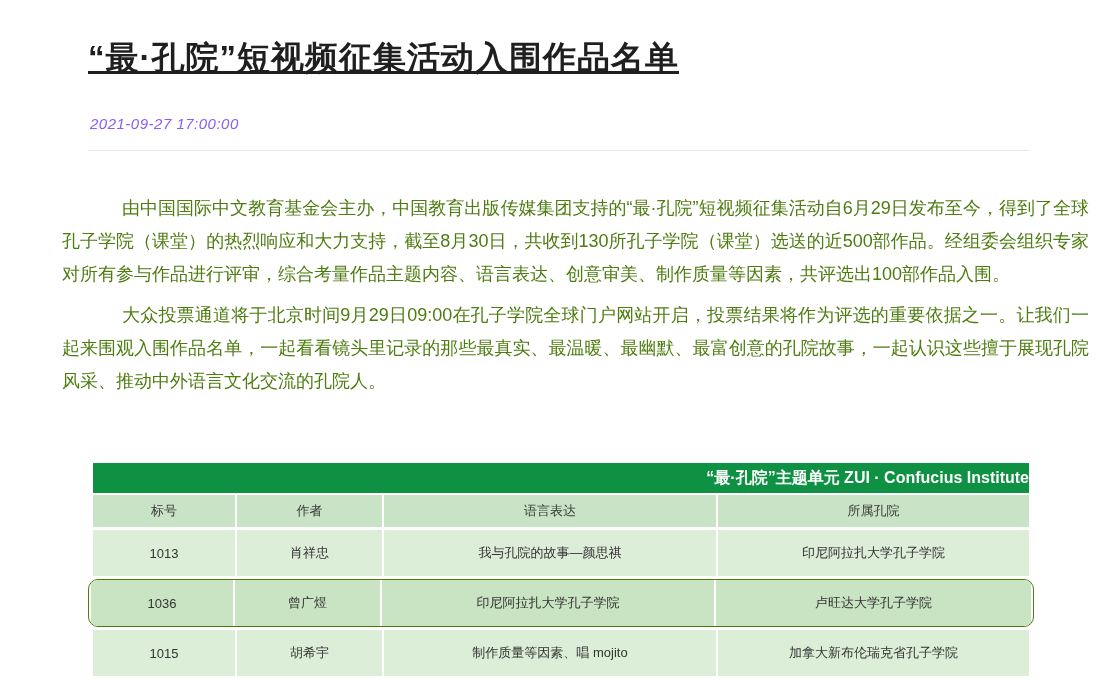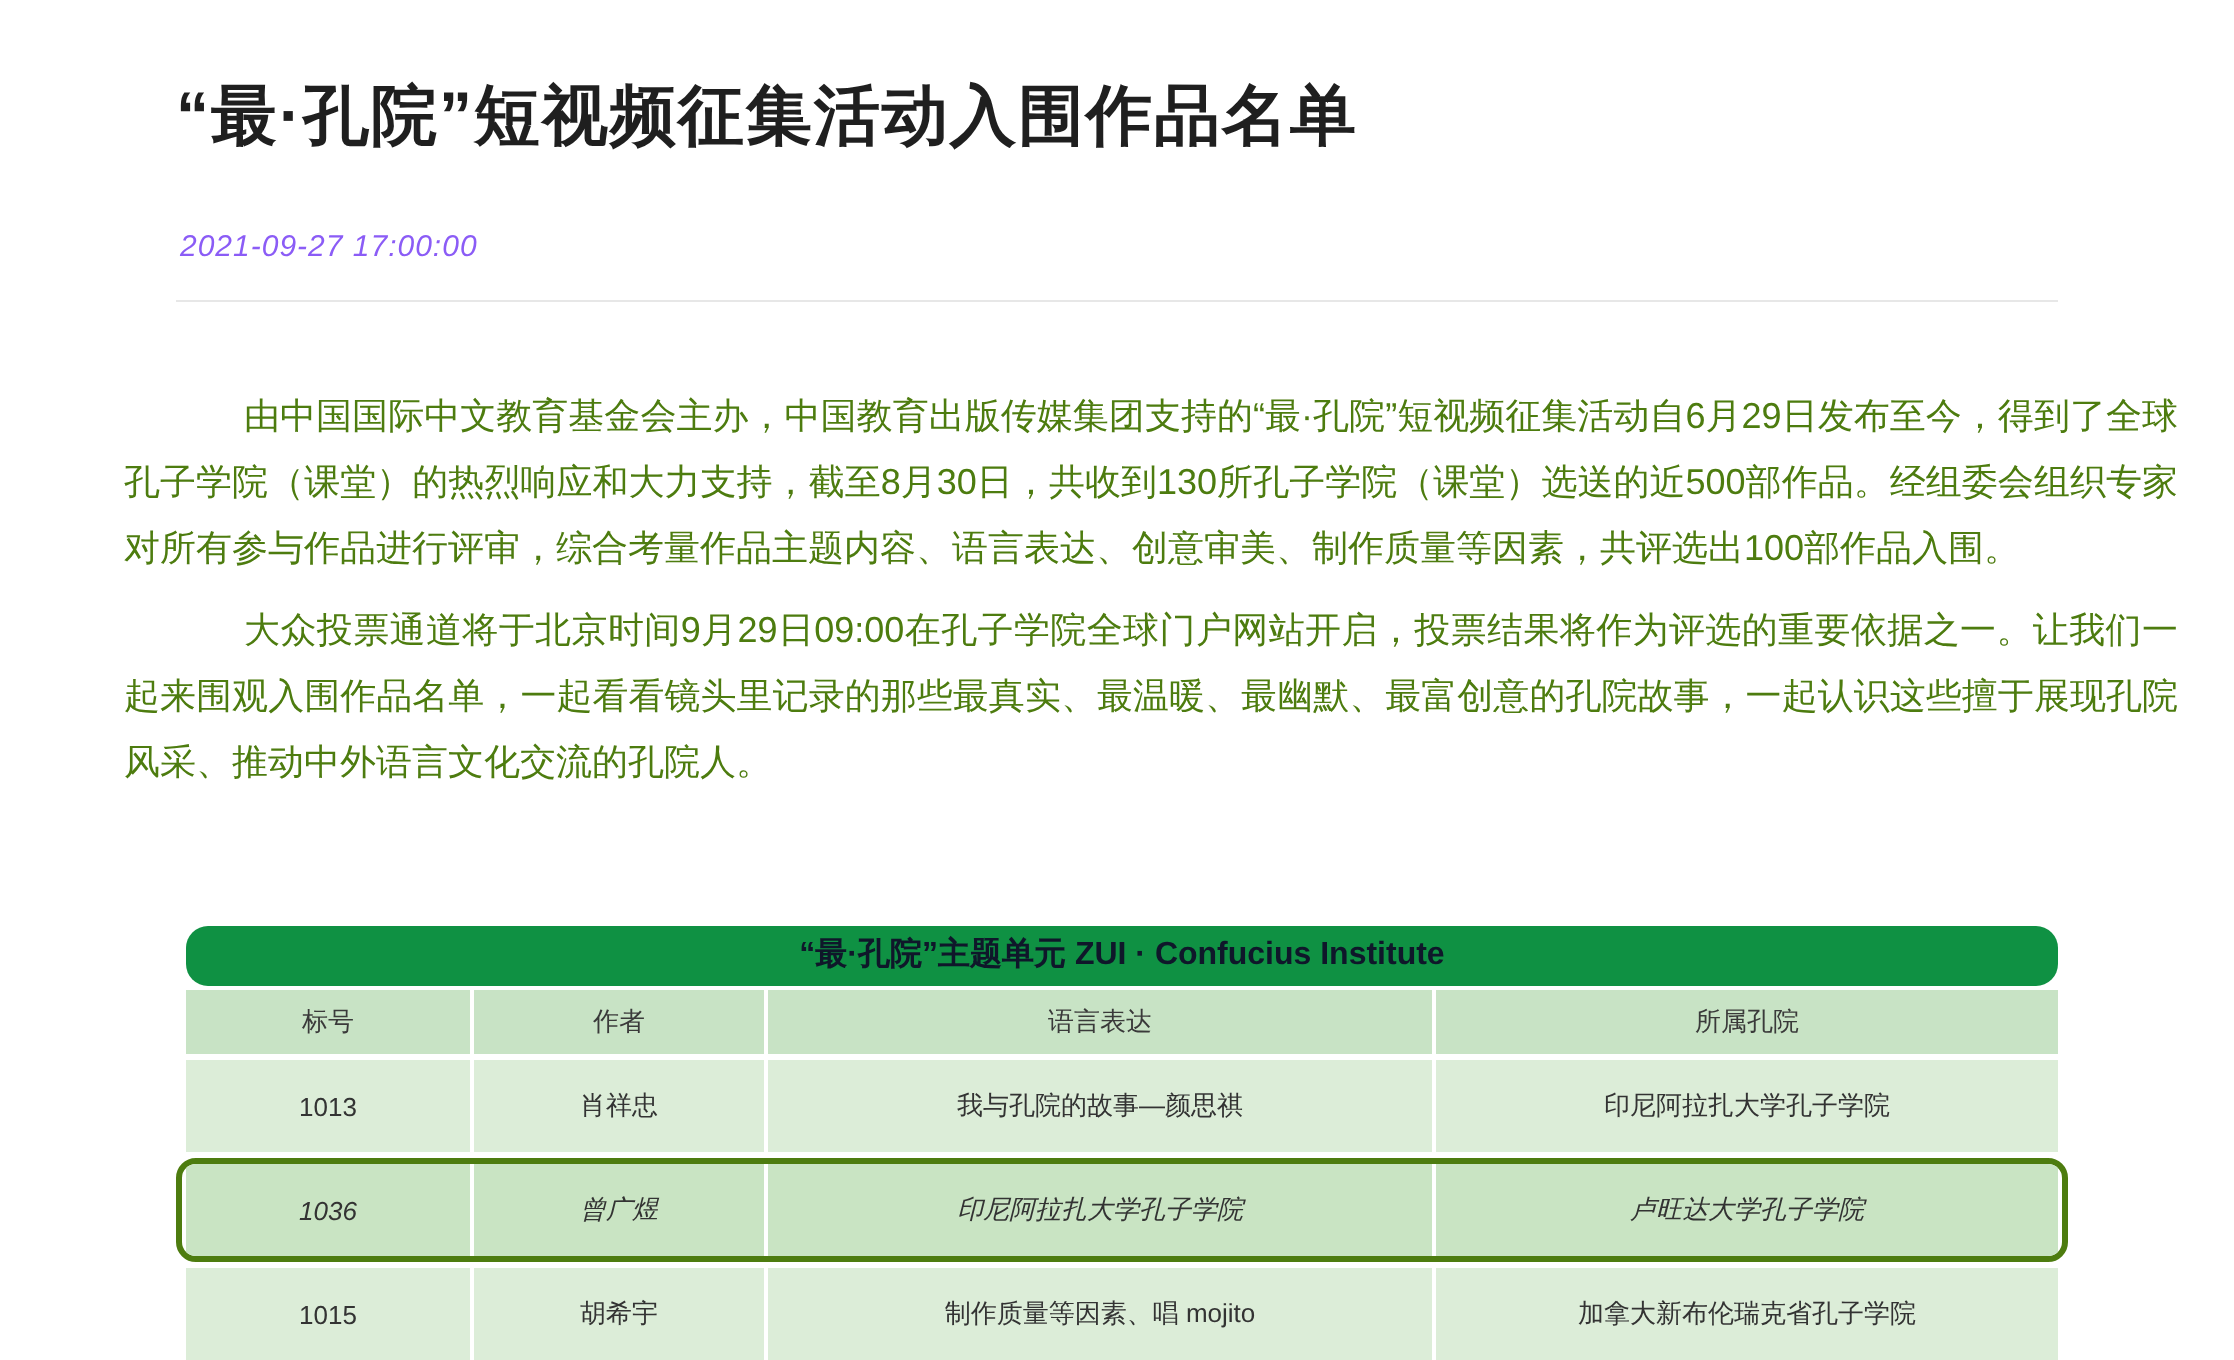--- a/index.html
+++ b/index.html
@@ -8,20 +8,21 @@
     background: #ffffff;
     overflow: hidden;
     font-family: "Liberation Sans", "DejaVu Sans", sans-serif;
   }
   .article-title {
     margin: 36px 88px 0 88px;
     font-size: 33px;
     font-weight: 700;
     color: #1f1f1f;
     letter-spacing: 1px;
+    text-decoration: underline;
   }
   .article-date {
     margin: 34px 90px 0 90px;
     font-size: 15px;
     color: #8b5cf6;
     letter-spacing: 0.5px;
     font-style: italic;
   }
   .divider {
     margin: 18px 88px 0 88px;
@@ -45,26 +46,25 @@
     position: absolute;
     left: 93px;
     top: 463px;
     width: 936px;
   }
   .table-banner {
     width: 100%;
     height: 30px;
     line-height: 30px;
     background: #0f9143;
-    color: #0f172a;
+    color: #ffffff;
     font-size: 16px;
     font-weight: 700;
-    text-align: center;
+    text-align: right;
     margin-bottom: 2px;
-    border-radius: 11px;
   }
   .trow {
     display: grid;
     grid-template-columns: 142px 145px 332px 1fr;
     column-gap: 2px;
     margin-bottom: 3px;
   }
   .trow .cell {
     display: flex;
     align-items: center;
@@ -75,27 +75,26 @@
     height: 46px;
     text-align: center;
   }
   .trow.head { margin-bottom: 3px; }
   .trow.head .cell {
     height: 32px;
     background: #c8e3c5;
     color: #3a3a3a;
   }
   .trow.highlight {
-    border: 3px solid #4d7c0f;
+    border: 1px solid #4d7c0f;
     border-radius: 10px;
     margin: 0 -5px 3px -5px;
     padding: 0 2px;
     overflow: hidden;
     background: #ffffff;
-    font-style: italic;
   }
   .trow.highlight .cell {
     background: #c9e4c3;
   }
 </style>
 </head>
 <body>
 
 <h1 class="article-title">“最·孔院”短视频征集活动入围作品名单</h1>
 

